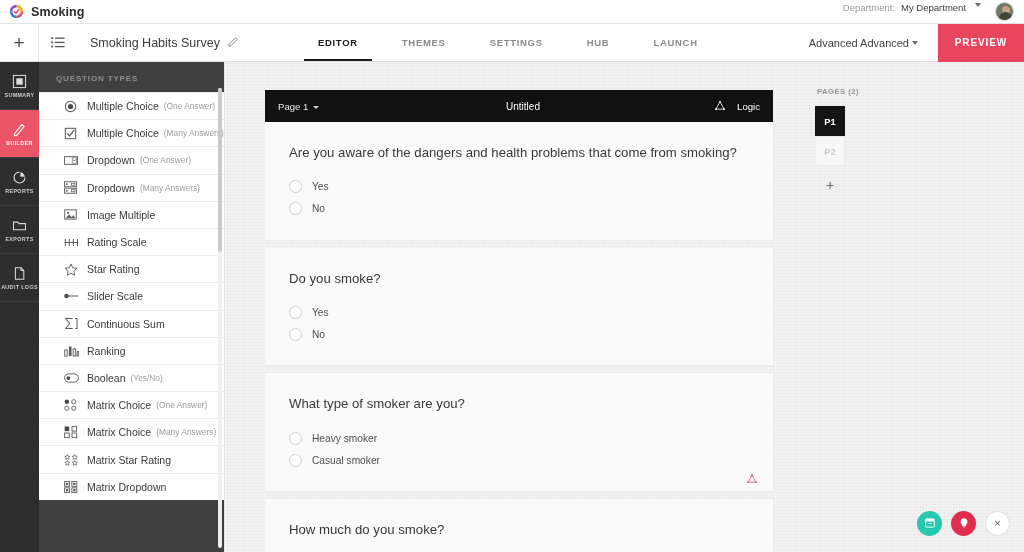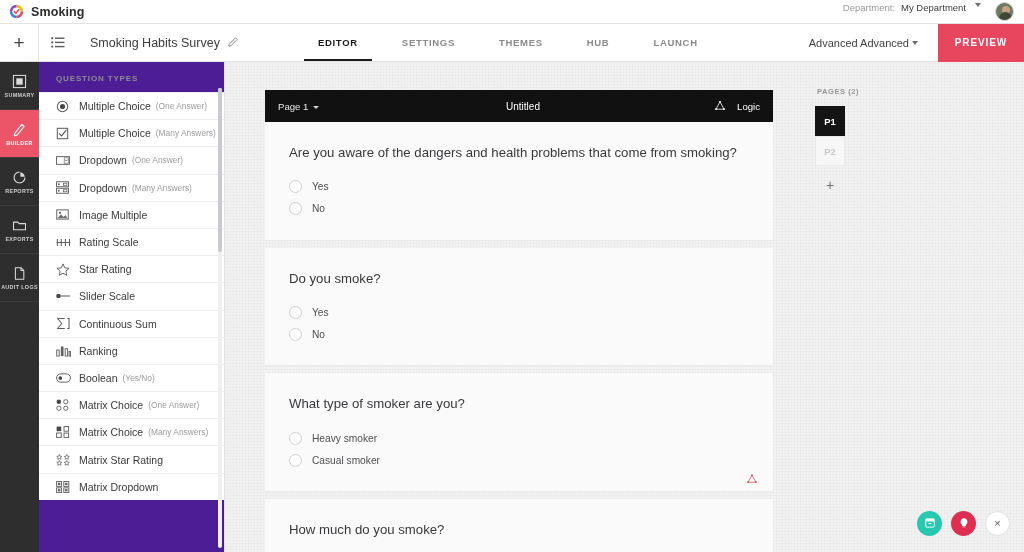--- a/index.html
+++ b/index.html
@@ -108,29 +108,29 @@
   .rail-ic { color: #dcdcdc; display: flex; align-items: center; }
   .rail-item.active .rail-ic { color: #ffffff; }
   .rail-label {
     font-size: 5.4px; color: #cfcfcf; letter-spacing: .35px; font-weight: bold;
   }
   .rail-item.active .rail-label { color: #ffffff; }
 
   
   .qtypes {
     position: absolute; left: 39px; top: 62px; width: 186px; height: 490px;
-    background: #4c1d95; border-right: 1px solid #e2e2e2; overflow: hidden;
+    background: #404040; border-right: 1px solid #e2e2e2; overflow: hidden;
   }
   .qtypes-head {
     font-size: 8px; font-weight: bold; letter-spacing: .85px; color: #8d8d8d;
     padding: 12px 0 9px 17px;
   }
   .qt-row {
     height: 27.2px; display: flex; align-items: center;
-    border-top: 1px solid #ededed; padding-left: 17px; cursor: pointer;
+    border-top: 1px solid #ededed; padding-left: 25px; cursor: pointer;
     background: #ffffff;
   }
   .qt-ic {
     width: 20px; flex: 0 0 20px; display: flex; align-items: center;
     justify-content: flex-start; color: #616161;
   }
   .qt-label { font-size: 10.5px; color: #3a3a3a; margin-left: 3px; }
   .qt-sub { font-size: 8.4px; color: #9b9b9b; margin-left: 5px; }
   .qt-scrollbar {
     position: absolute; right: 2px; top: 26px; width: 4px; height: 460px;
@@ -280,24 +280,24 @@
           <path d="M1.2 9.0 L8.2 2.0 L10.0 3.8 L3.0 10.8 L0.9 11.1 Z" fill="none" stroke="#6f6f6f" stroke-width="0.9" stroke-linejoin="round"></path>
         </svg>
       </span>
     </div>
 
     <div class="tabs">
       <div class="tab active">
           <span>EDITOR</span>
         </div>
       <div class="tab">
+          <span>THEMES</span>
+        </div>
+      <div class="tab">
           <span>SETTINGS</span>
-        </div>
-      <div class="tab">
-          <span>THEMES</span>
         </div>
       <div class="tab">
           <span>HUB</span>
         </div>
       <div class="tab">
           <span>LAUNCH</span>
         </div>
     </div>
 
     <div class="tb-right">

